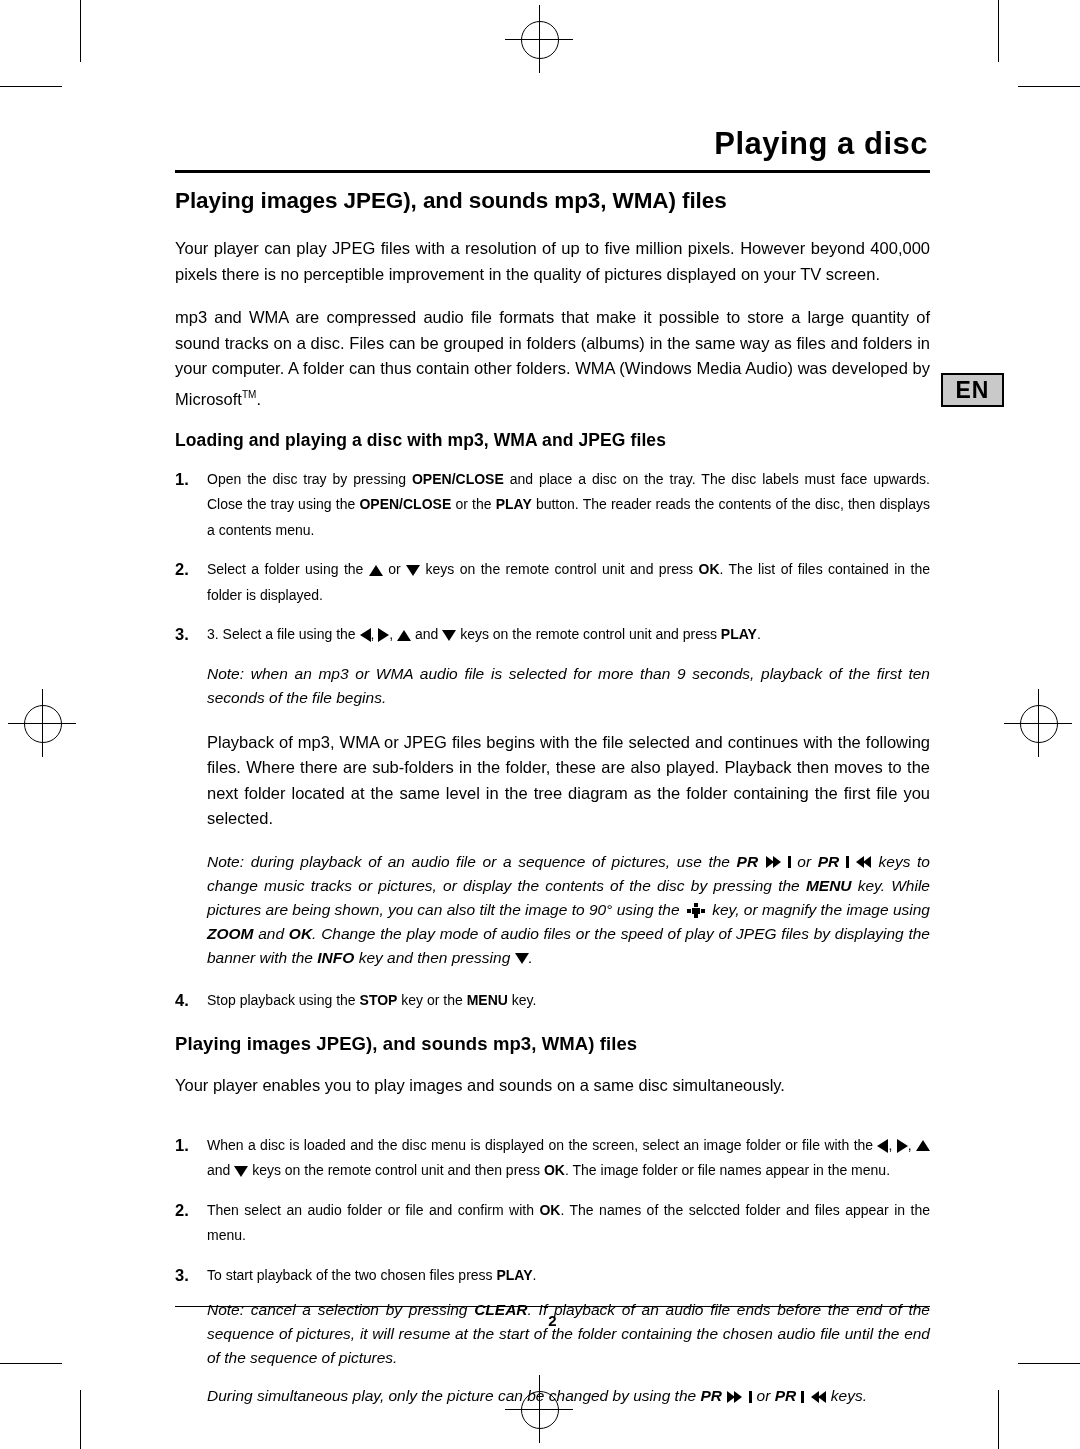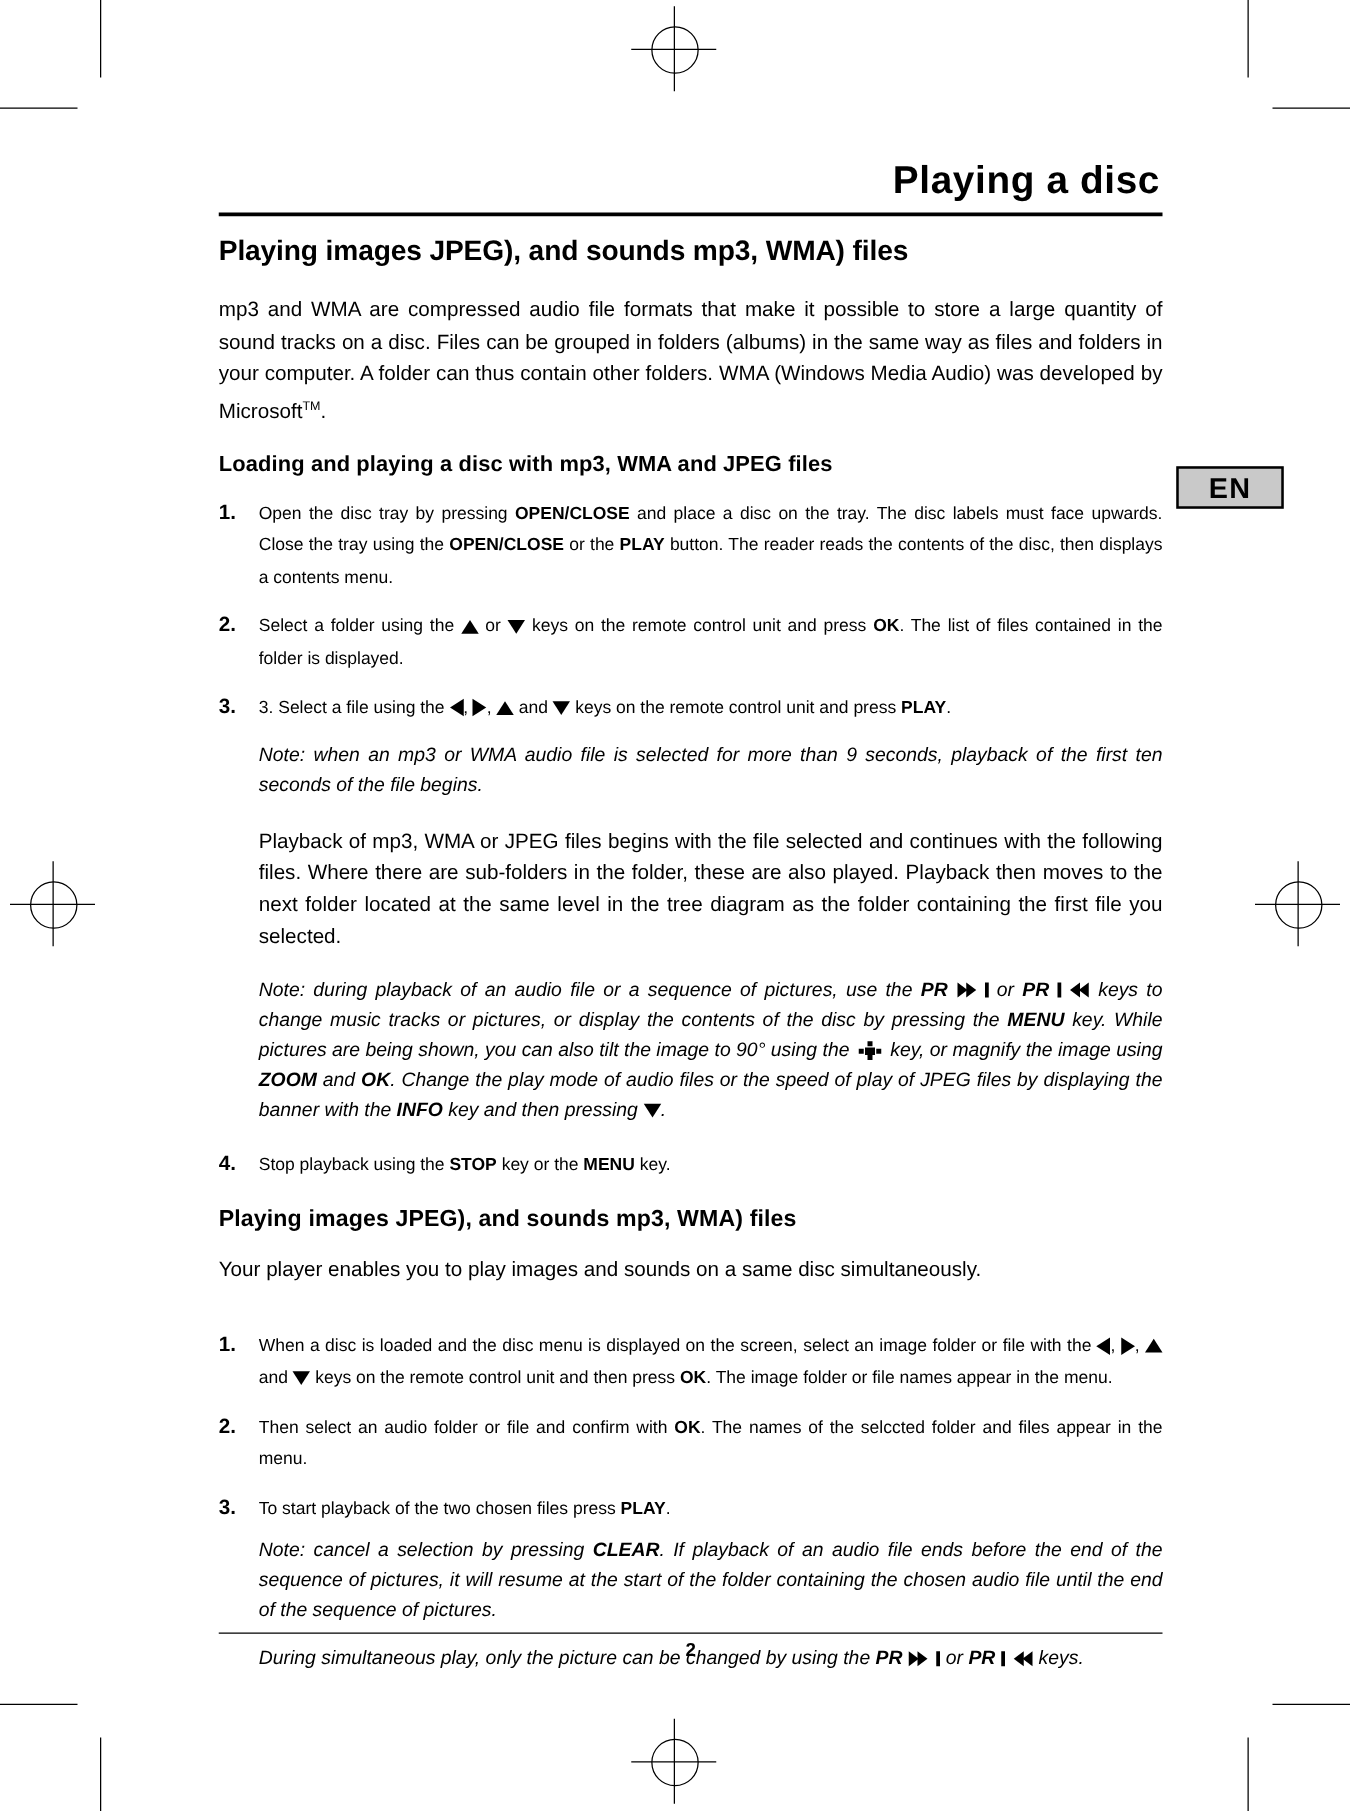--- a/index.html
+++ b/index.html
@@ -88,21 +88,21 @@
     width: 755px;
     text-align: center;
     font-size: 15px;
     font-weight: bold;
   }
 
   .en-badge {
     position: absolute;
     left: 941px;
     top: 373px;
-    width: 86px;
+    width: 63px;
     height: 34px;
     background: #c9c9c9;
     border: 2px solid #000;
     box-sizing: border-box;
     font-size: 23px;
     font-weight: bold;
     letter-spacing: 1px;
     display: flex;
     align-items: center;
     justify-content: center;
@@ -255,20 +255,21 @@
 
   <div class="chapter-title">Playing a disc</div>
   <div class="rule-top"></div>
 
   <div class="en-badge">EN</div>
 
   <div class="content">
 
     <h2 class="sec">Playing images JPEG), and sounds mp3, WMA) files</h2>
 
+    <p class="body">Your player can play JPEG files with a resolution of up to five million pixels. However beyond 400,000 pixels there is no perceptible improvement in the quality of pictures displayed on your TV screen.</p>
 
     <p class="body"><span>mp3 and WMA are compressed audio file formats that make it possible to store a large quantity of sound tracks on a disc. Files can be grouped in folders (albums) in the same way as files and folders in your computer. A folder can thus contain other folders. WMA (Windows Media Audio) was developed by Microsoft</span><sup style="font-size:10px;">TM</sup><span>.</span></p>
 
     <h3 class="sub" style="margin-top:4px; margin-bottom:16px;">Loading and playing a disc with mp3, WMA and JPEG files</h3>
 
     <div class="ol-item">
       <div class="ol-num">1.</div>
       <div class="ol-txt">Open the disc tray by pressing <b>OPEN/CLOSE</b> and place a disc on the tray. The disc labels must face upwards. Close the tray using the <b>OPEN/CLOSE</b> or the <b>PLAY</b> button. The reader reads the contents of the disc, then displays a contents menu.</div>
     </div>
 

